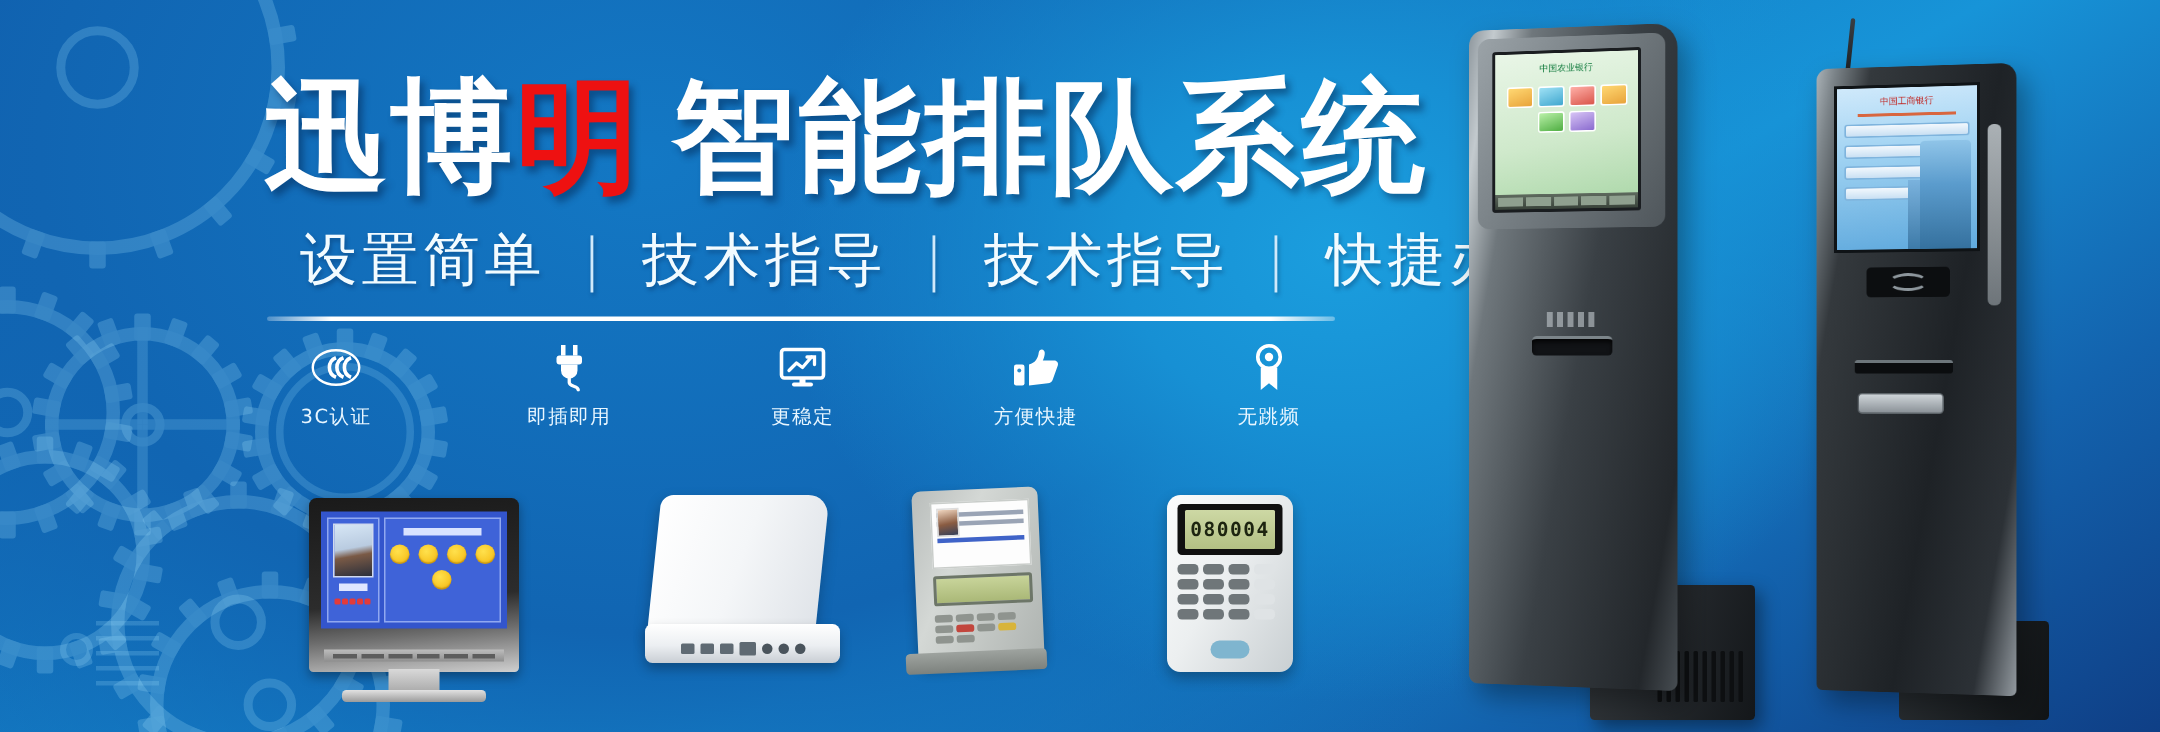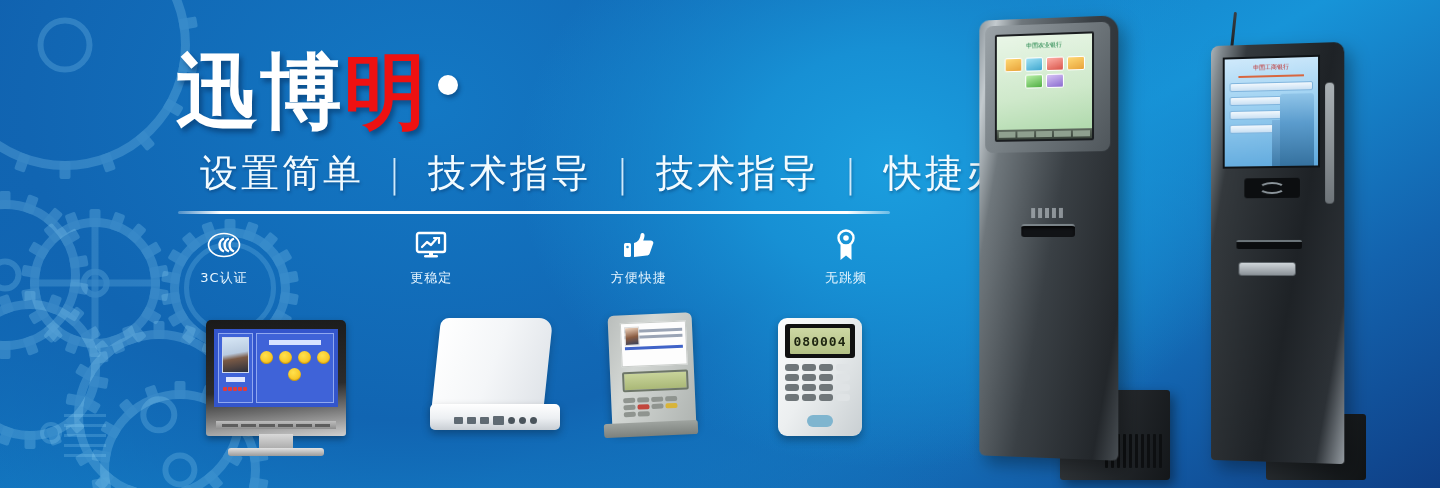--- a/index.html
+++ b/index.html
@@ -81,21 +81,21 @@
   .feature .ico {
     height:38px; display:flex; align-items:center; justify-content:center;
     margin-bottom:5px;
   }
   .feature .ico svg { display:block; }
   .feature .lbl {
     font-size:13px; color:#e8f6ff; letter-spacing:1px; white-space:nowrap;
     font-family:"DejaVu Sans","Liberation Sans",sans-serif;
   }
   
-  .products { position:absolute; left:0; top:292px; width:900px; height:160px; }
+  .products { position:absolute; left:0; top:304px; width:900px; height:160px; }
   
   .monitor { position:absolute; left:206px; top:28px; width:140px; height:116px; }
   .mon-bez {
     position:absolute; inset:0; background:linear-gradient(175deg,#1a1a1a 0%,#2c2c2c 58%,#6d6d6d 76%,#cfcfcf 100%);
     border-radius:5px 5px 3px 3px; box-shadow:0 3px 7px rgba(0,0,0,.35);
   }
   .mon-screen {
     position:absolute; left:8px; top:9px; right:8px; height:78px;
     background:#3355cc; overflow:hidden; display:flex; gap:3px; padding:4px;
   }
@@ -467,20 +467,21 @@
       <div class="cline" style="left:34px; top:34px; width:42px;"></div>
       <div class="cline" style="left:34px; top:44px; width:42px;"></div>
       <div class="cline" style="left:34px; top:54px; width:42px;"></div>
     </div>
   </div>
 
   <div class="headline">
     <span class="word">迅博</span>
     <span class="word red">明</span>
     <span class="dot"></span>
+    <span class="word">智能排队系统</span>
   </div>
 
   <div class="subtitle">
     <span>设置简单</span>
     <span class="sep">|</span>
     <span>技术指导</span>
     <span class="sep">|</span>
     <span>技术指导</span>
     <span class="sep">|</span>
     <span>快捷办理</span>
@@ -497,20 +498,32 @@
         <svg width="34" height="26" viewBox="0 0 34 26">
           <ellipse cx="17" cy="13" rx="15.5" ry="11.5" stroke="#fff" stroke-width="1.6" fill="none"></ellipse>
           <path d="M17 6.5a7 7 0 0 0 0 13" stroke="#fff" stroke-width="2.4" fill="none"></path>
           <path d="M22 6.5a7 7 0 0 0 0 13" stroke="#fff" stroke-width="2.4" fill="none"></path>
           <path d="M27 6.5a7 7 0 0 0 0 13" stroke="#fff" stroke-width="2.4" fill="none"></path>
         </svg>
       </div>
       <div class="lbl">3C认证</div>
     </div>
 
+    <div class="feature">
+      <div class="ico">
+        <svg width="26" height="32" viewBox="0 0 26 32">
+          <rect x="7" y="1" width="3" height="7" fill="#fff"></rect>
+          <rect x="15" y="1" width="3" height="7" fill="#fff"></rect>
+          <rect x="4" y="8" width="17" height="6" rx="2" fill="#fff"></rect>
+          <path d="M7 14 h11 v4 a5.5 5.5 0 0 1 -11 0 z" fill="#fff"></path>
+          <path d="M12.5 23 v3 c0 3 6 2 6 5" stroke="#fff" stroke-width="2.2" fill="none" stroke-linecap="round"></path>
+        </svg>
+      </div>
+      <div class="lbl">即插即用</div>
+    </div>
 
     <div class="feature">
       <div class="ico">
         <svg width="32" height="28" viewBox="0 0 32 28">
           <rect x="2" y="2" width="28" height="19" rx="2" stroke="#fff" stroke-width="2.4" fill="none"></rect>
           <path d="M7 16 l5-5 4 3 6-7" stroke="#fff" stroke-width="2.2" fill="none" stroke-linecap="round" stroke-linejoin="round"></path>
           <path d="M19 7 h5 v5" stroke="#fff" stroke-width="2.2" fill="none" stroke-linecap="round"></path>
           <rect x="14" y="21" width="4" height="4" fill="#fff"></rect>
           <rect x="9" y="24" width="14" height="2.6" rx="1.3" fill="#fff"></rect>
         </svg>

